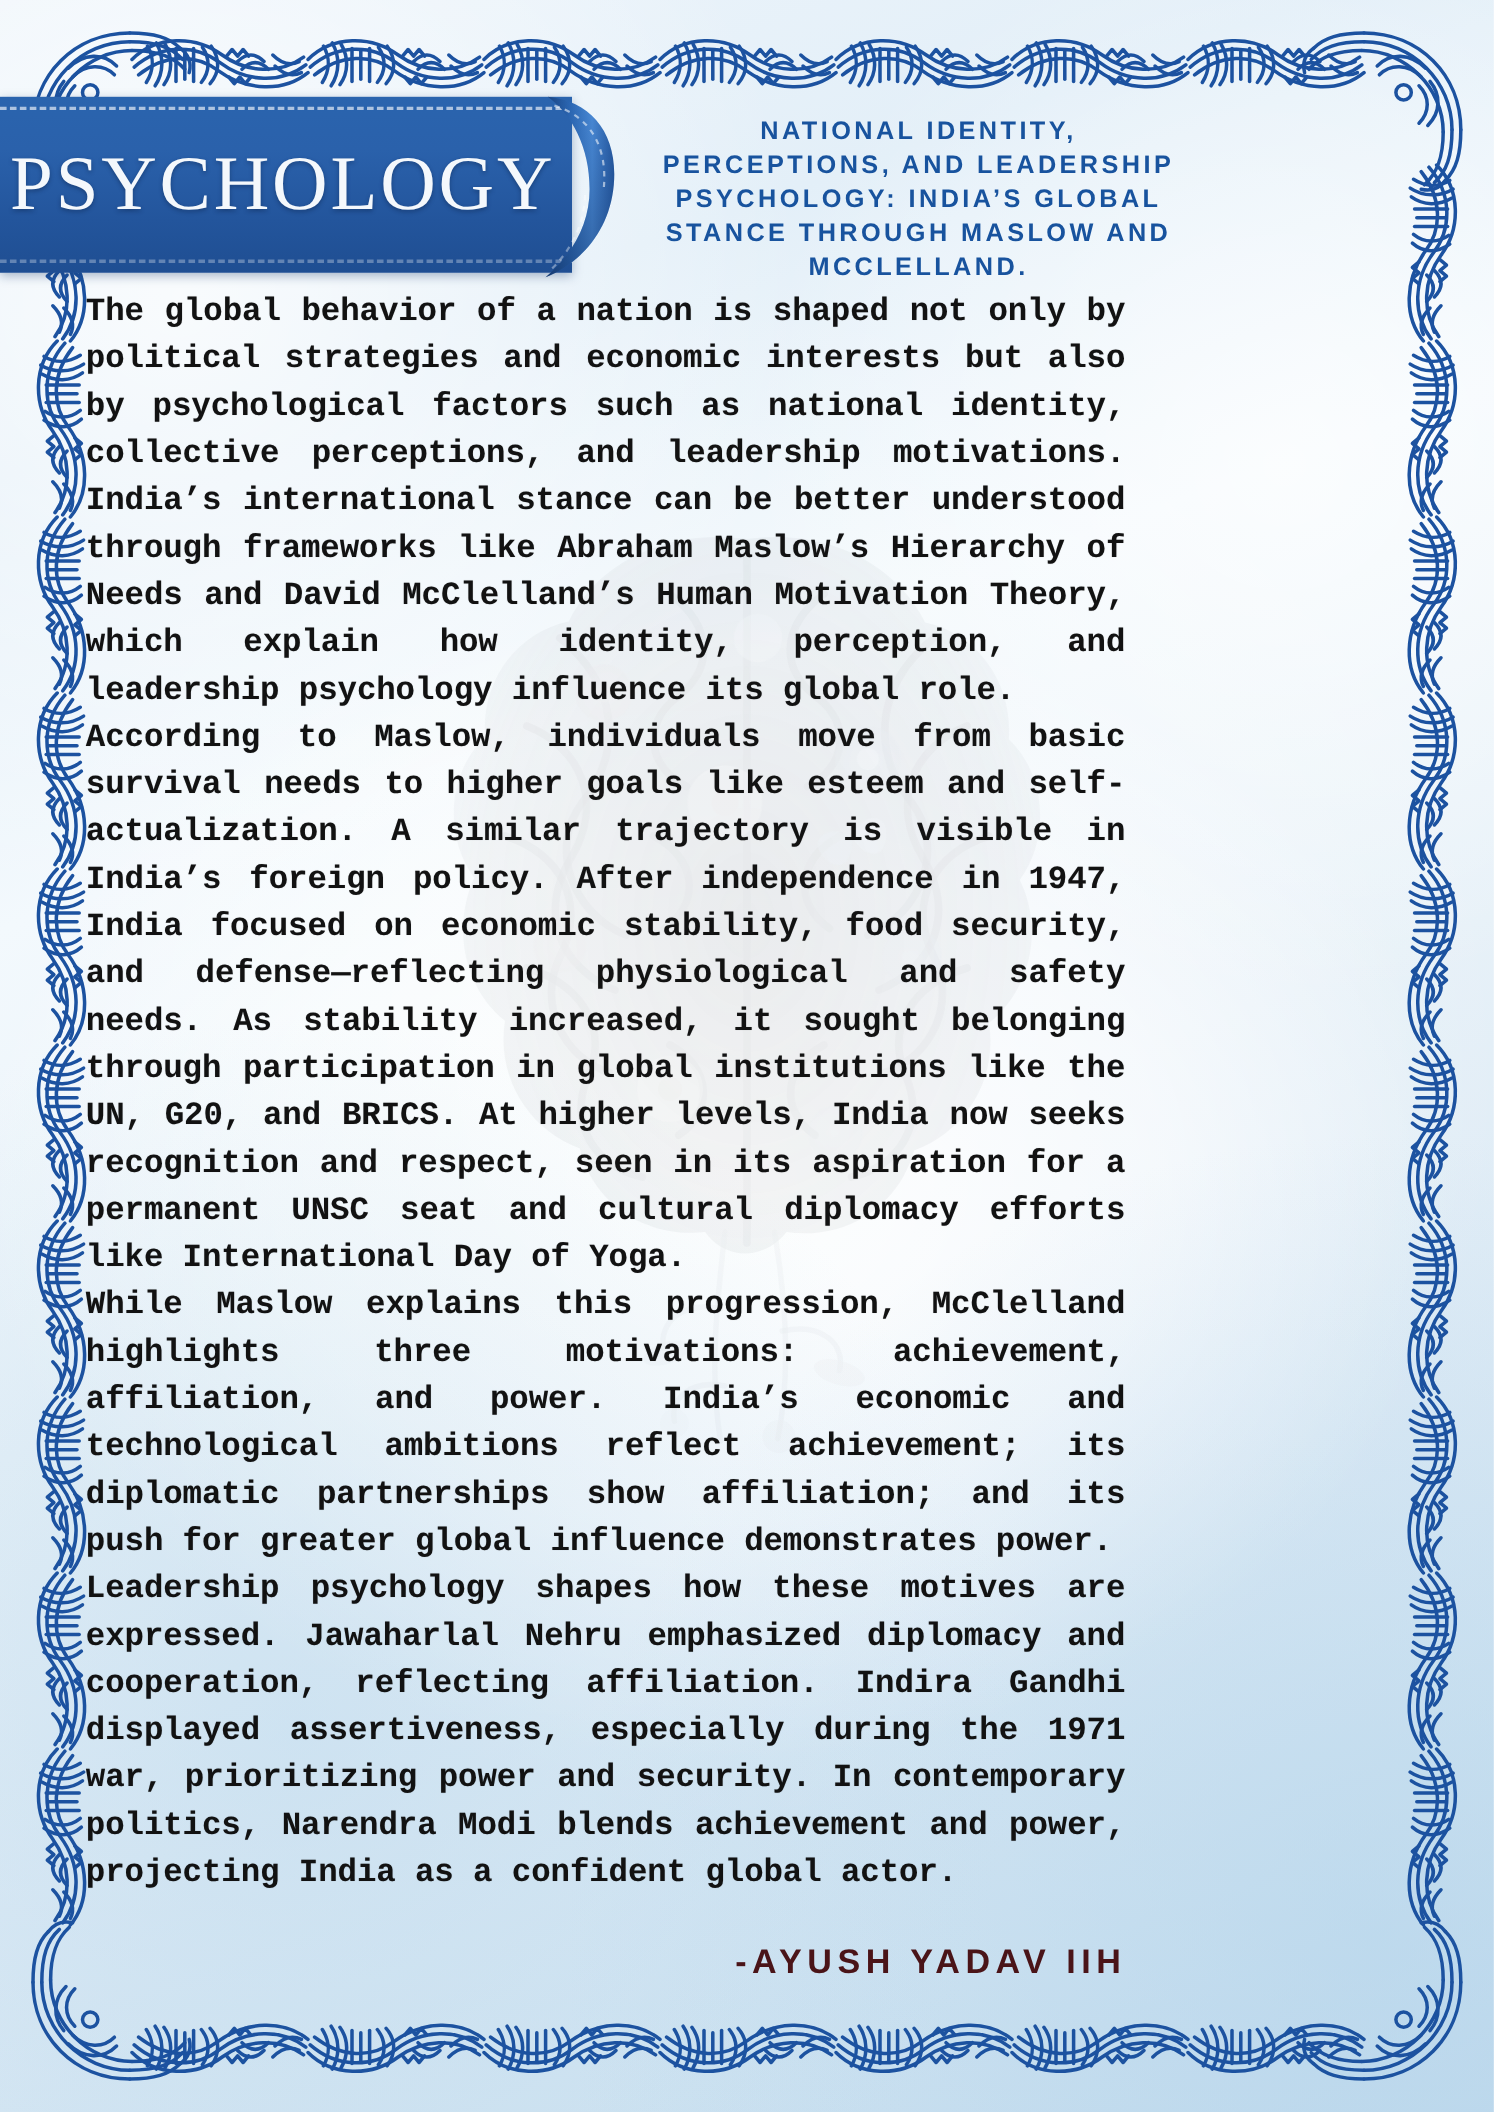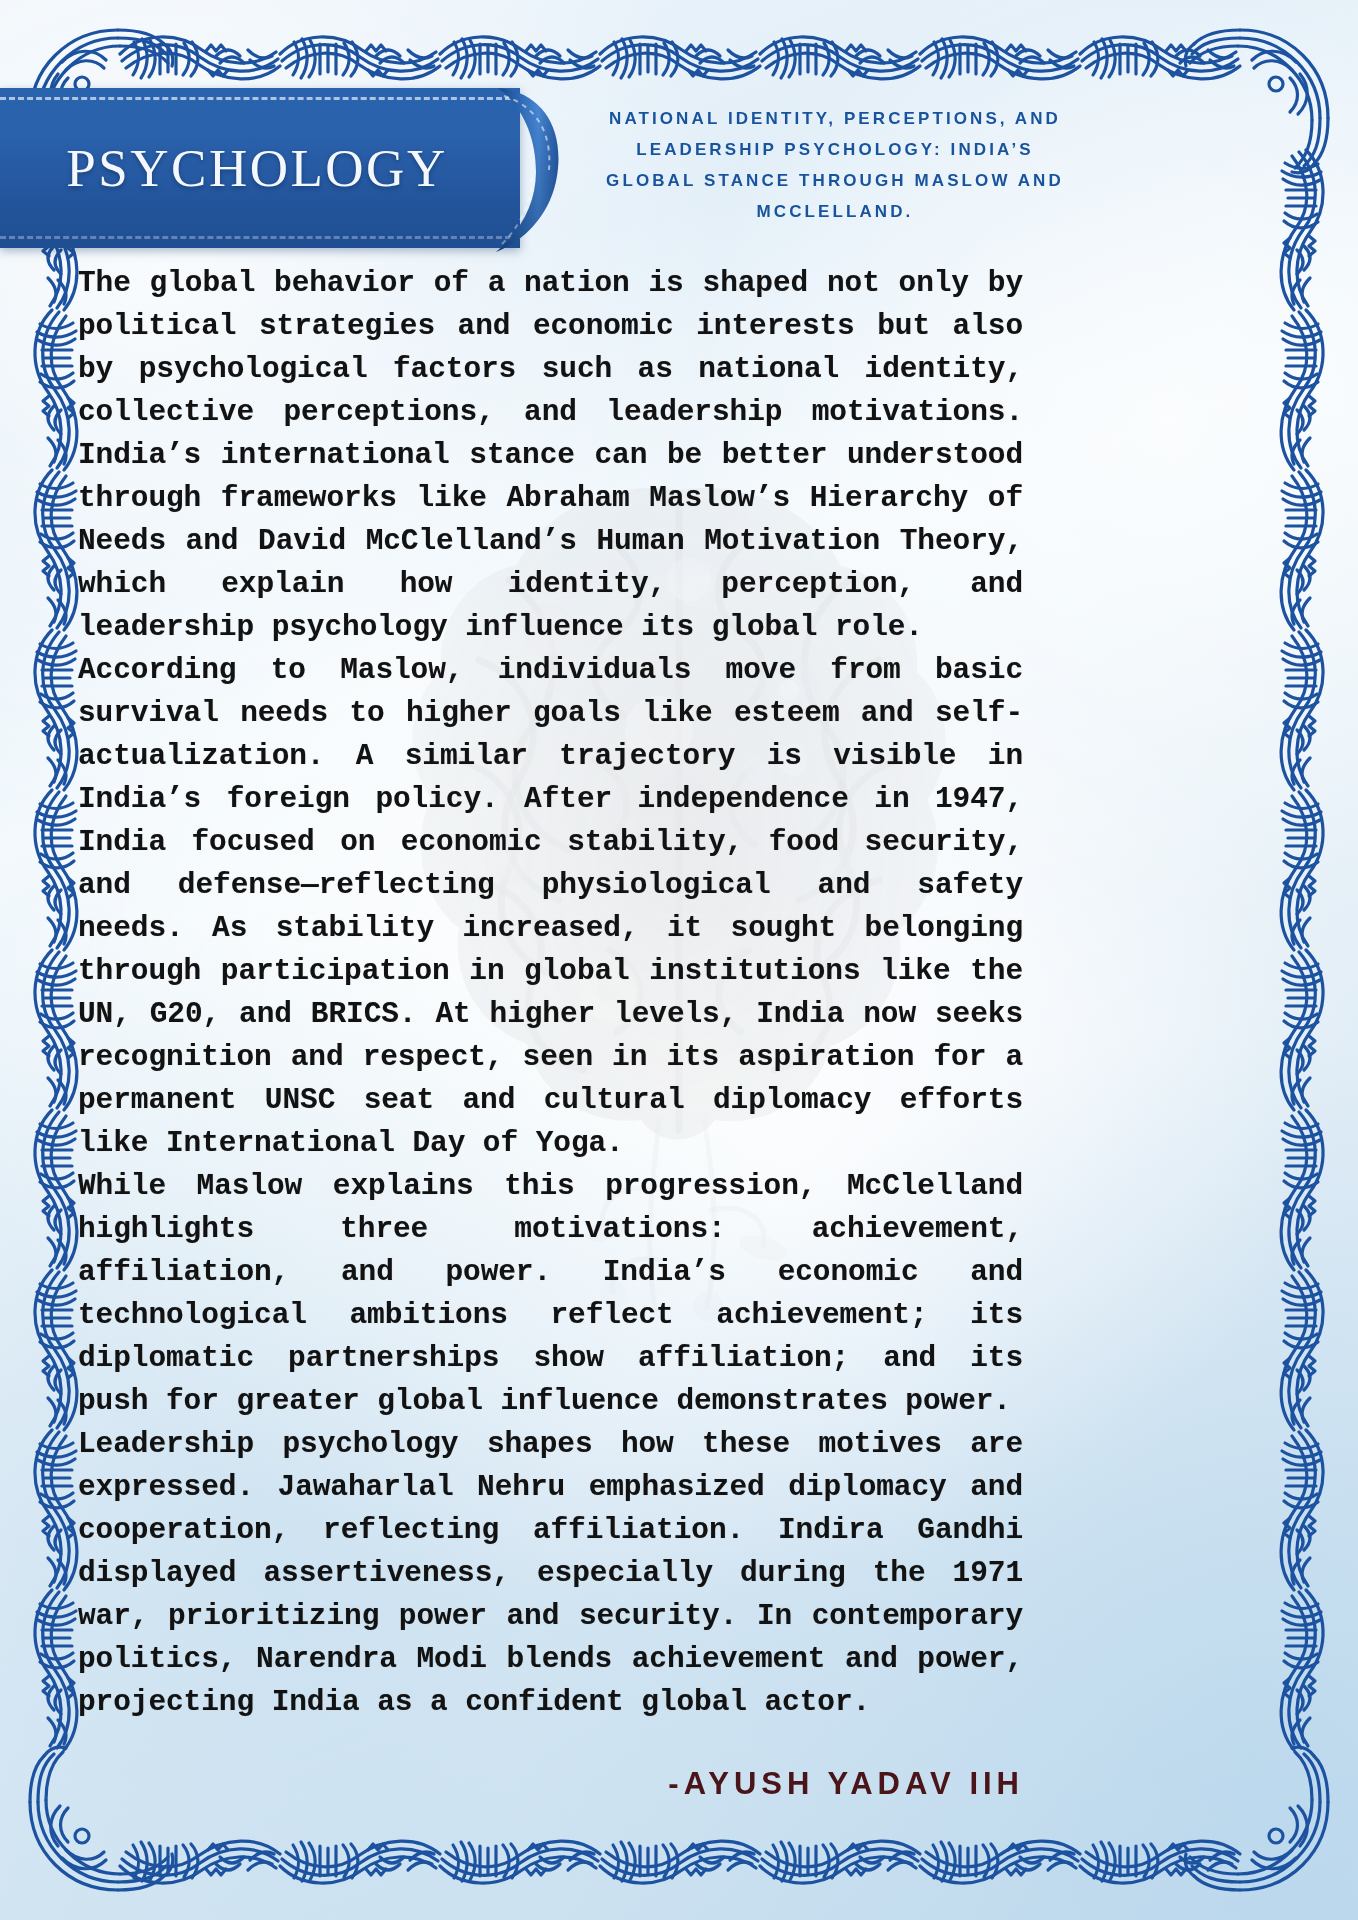--- a/index.html
+++ b/index.html
@@ -100,38 +100,38 @@
     position: absolute;
     left: 0;
     top: 0;
     width: 500px;
     height: 160px;
     display: flex;
     align-items: center;
     justify-content: center;
     color: #f4f8fc;
     font-family: "Liberation Serif", serif;
-    font-size: 53px;
+    font-size: 70px;
     letter-spacing: 2.5px;
     text-shadow: 0 2px 4px rgba(10,34,70,0.45);
     padding-left: 14px;
     box-sizing: border-box;
   }
 
   
   #headline {
     position: absolute;
     left: 600px;
     top: 103px;
     width: 470px;
     text-align: center;
     color: #18539e;
     font-family: "Liberation Sans", sans-serif;
     font-weight: bold;
-    font-size: 17px;
+    font-size: 23px;
     line-height: 31px;
     letter-spacing: 3.1px;
     text-transform: uppercase;
   }
 
   
   #article {
     position: absolute;
     left: 78px;
     top: 262px;

